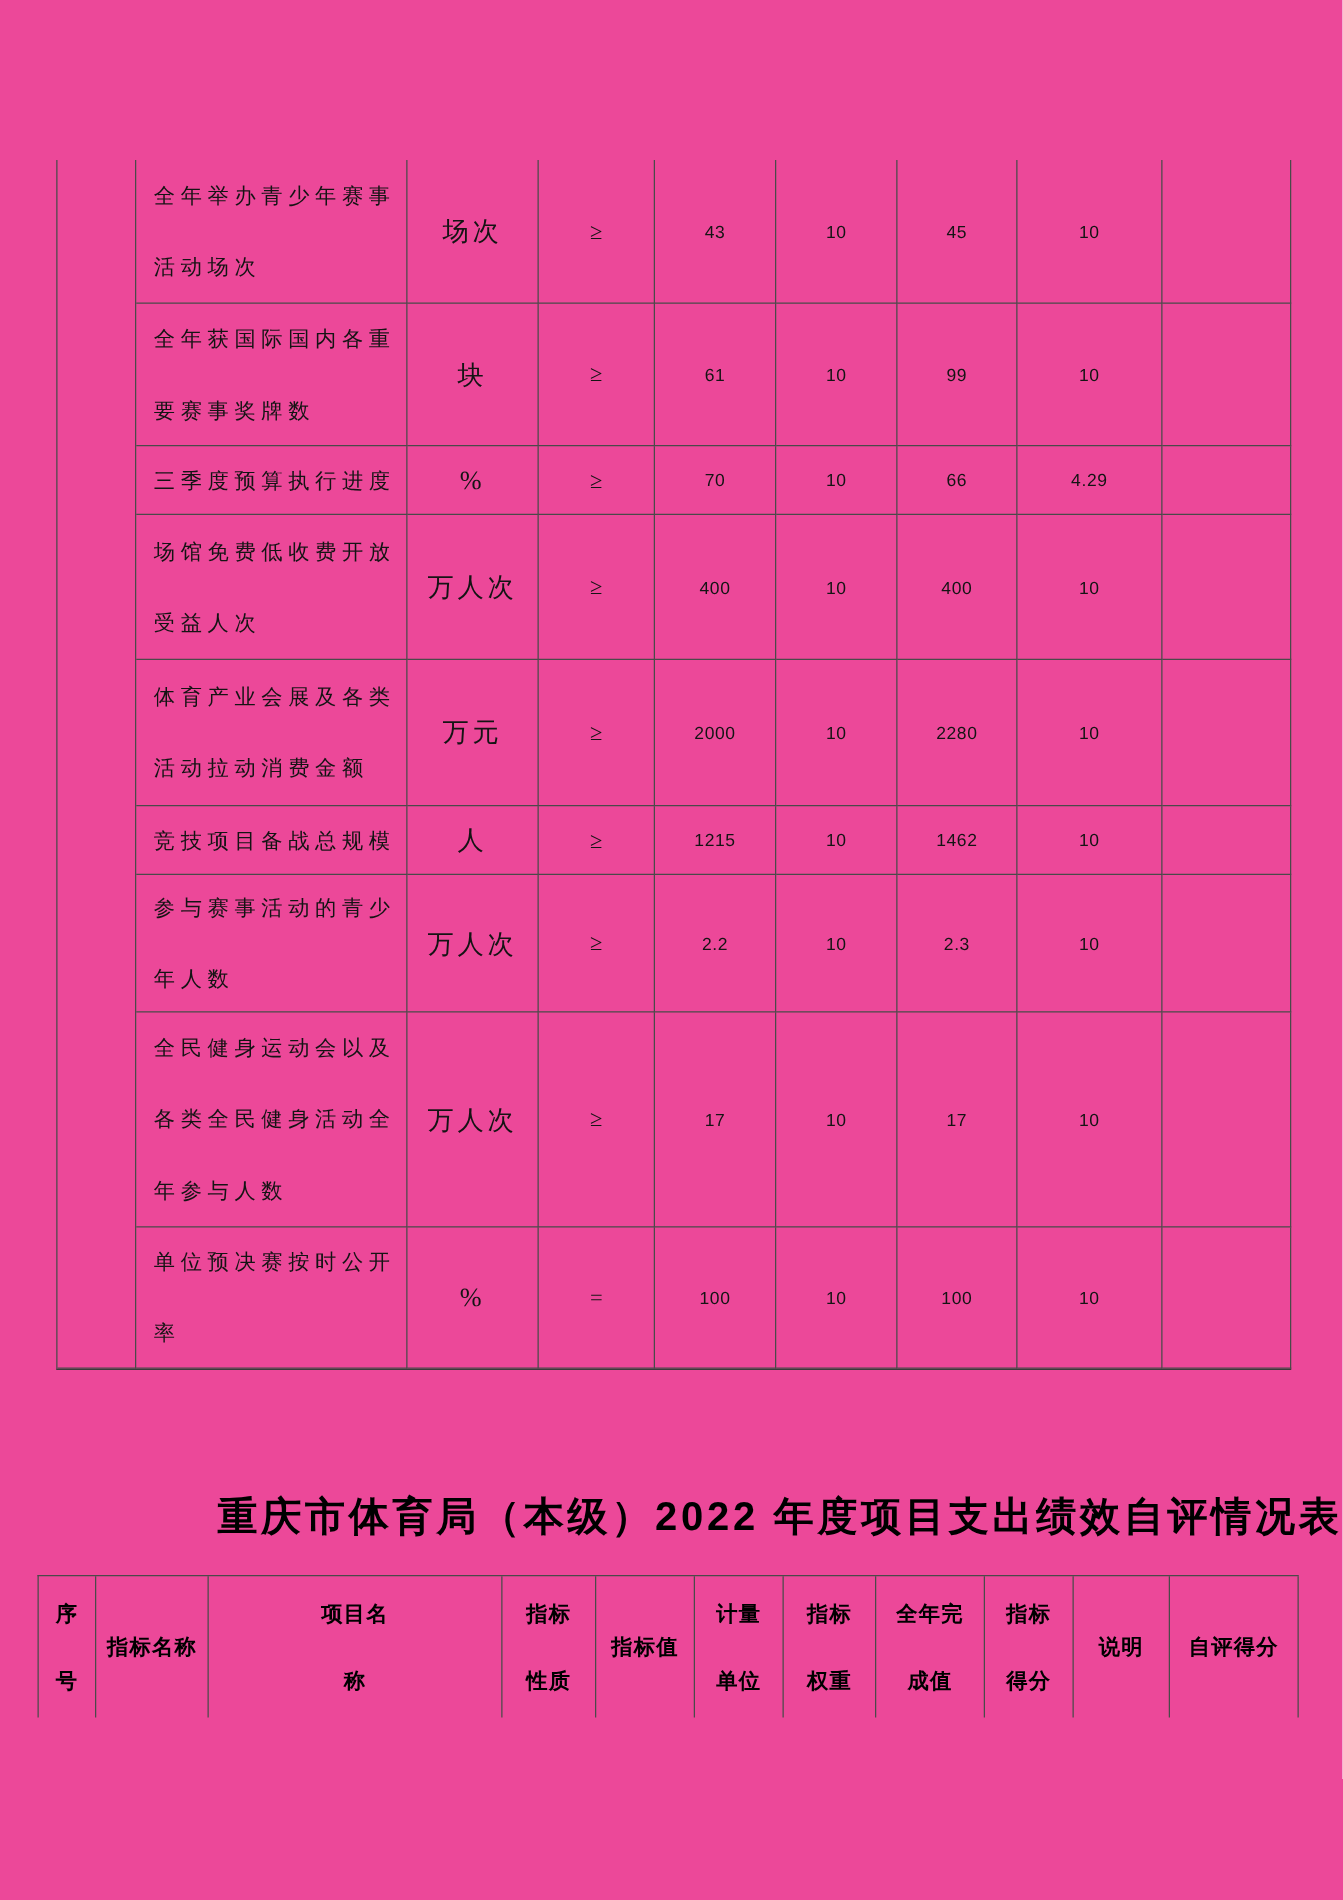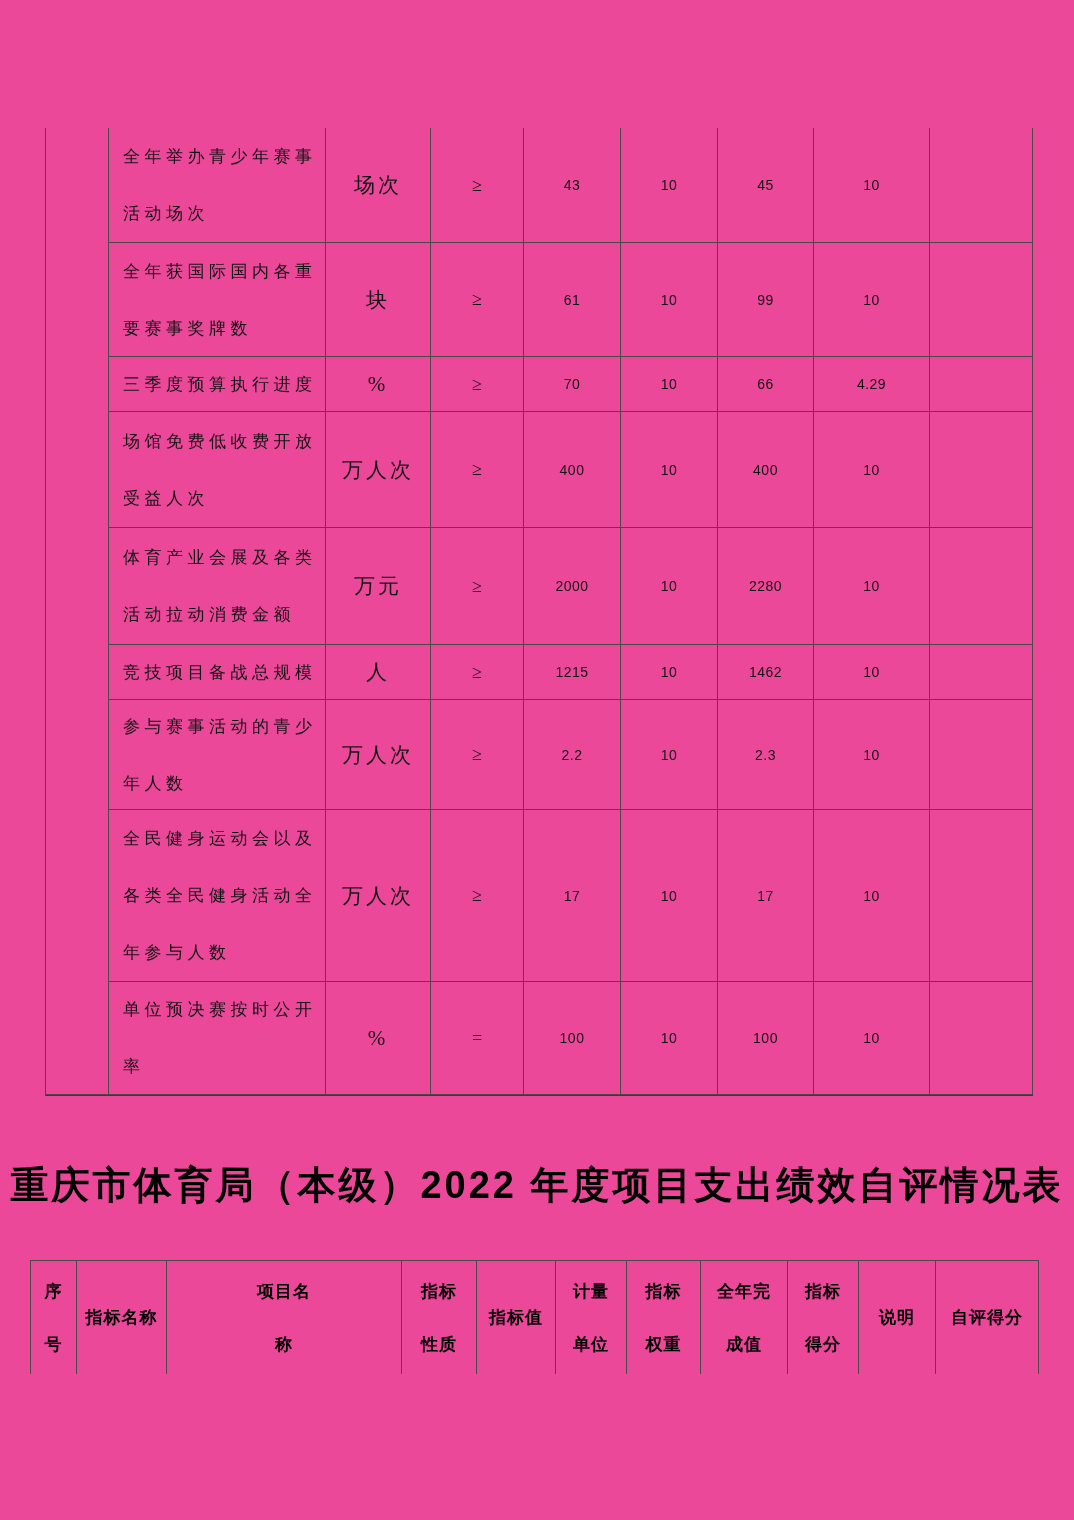--- a/index.html
+++ b/index.html
@@ -20,23 +20,23 @@
   .t1 > div{border-right:1px solid #4a4a4a;border-bottom:1px solid #4a4a4a;}
   .t1 .spacer{grid-column:1;grid-row:1/-1;}
   .cell{display:flex;flex-direction:column;justify-content:center;align-items:center;overflow:hidden;}
   .name{align-items:flex-start;padding-left:14px;}
   .nline{line-height:57px;font-size:17px;letter-spacing:4.5px;white-space:nowrap;}
   .unit{font-size:21px;letter-spacing:3px;}
   .nat{font-size:18px;}
   .num{font-family:"Liberation Sans","DejaVu Sans",sans-serif;font-size:14px;letter-spacing:.5px;}
   
   .title{
-    position:absolute;left:0;top:1164px;width:100%;margin:0;
-    text-align:center;font-family:"Liberation Sans","DejaVu Sans",sans-serif;
-    font-size:38px;line-height:42px;font-weight:700;letter-spacing:3px;color:#000;
+    position:absolute;left:0;top:1192px;width:100%;margin:0;
+    text-align:right;font-family:"Liberation Sans","DejaVu Sans",sans-serif;
+    font-size:32px;line-height:42px;font-weight:700;letter-spacing:3px;color:#000;
     white-space:nowrap;
   }
   
   .t2{
     position:absolute;left:30px;top:1260px;
     display:grid;
     grid-template-columns:46px 90px 235px 75px 79px 71px 74px 87px 71px 77px 103px;
     grid-template-rows:113px;
     border-top:1px solid #4a4a4a;
     border-left:1px solid #4a4a4a;

